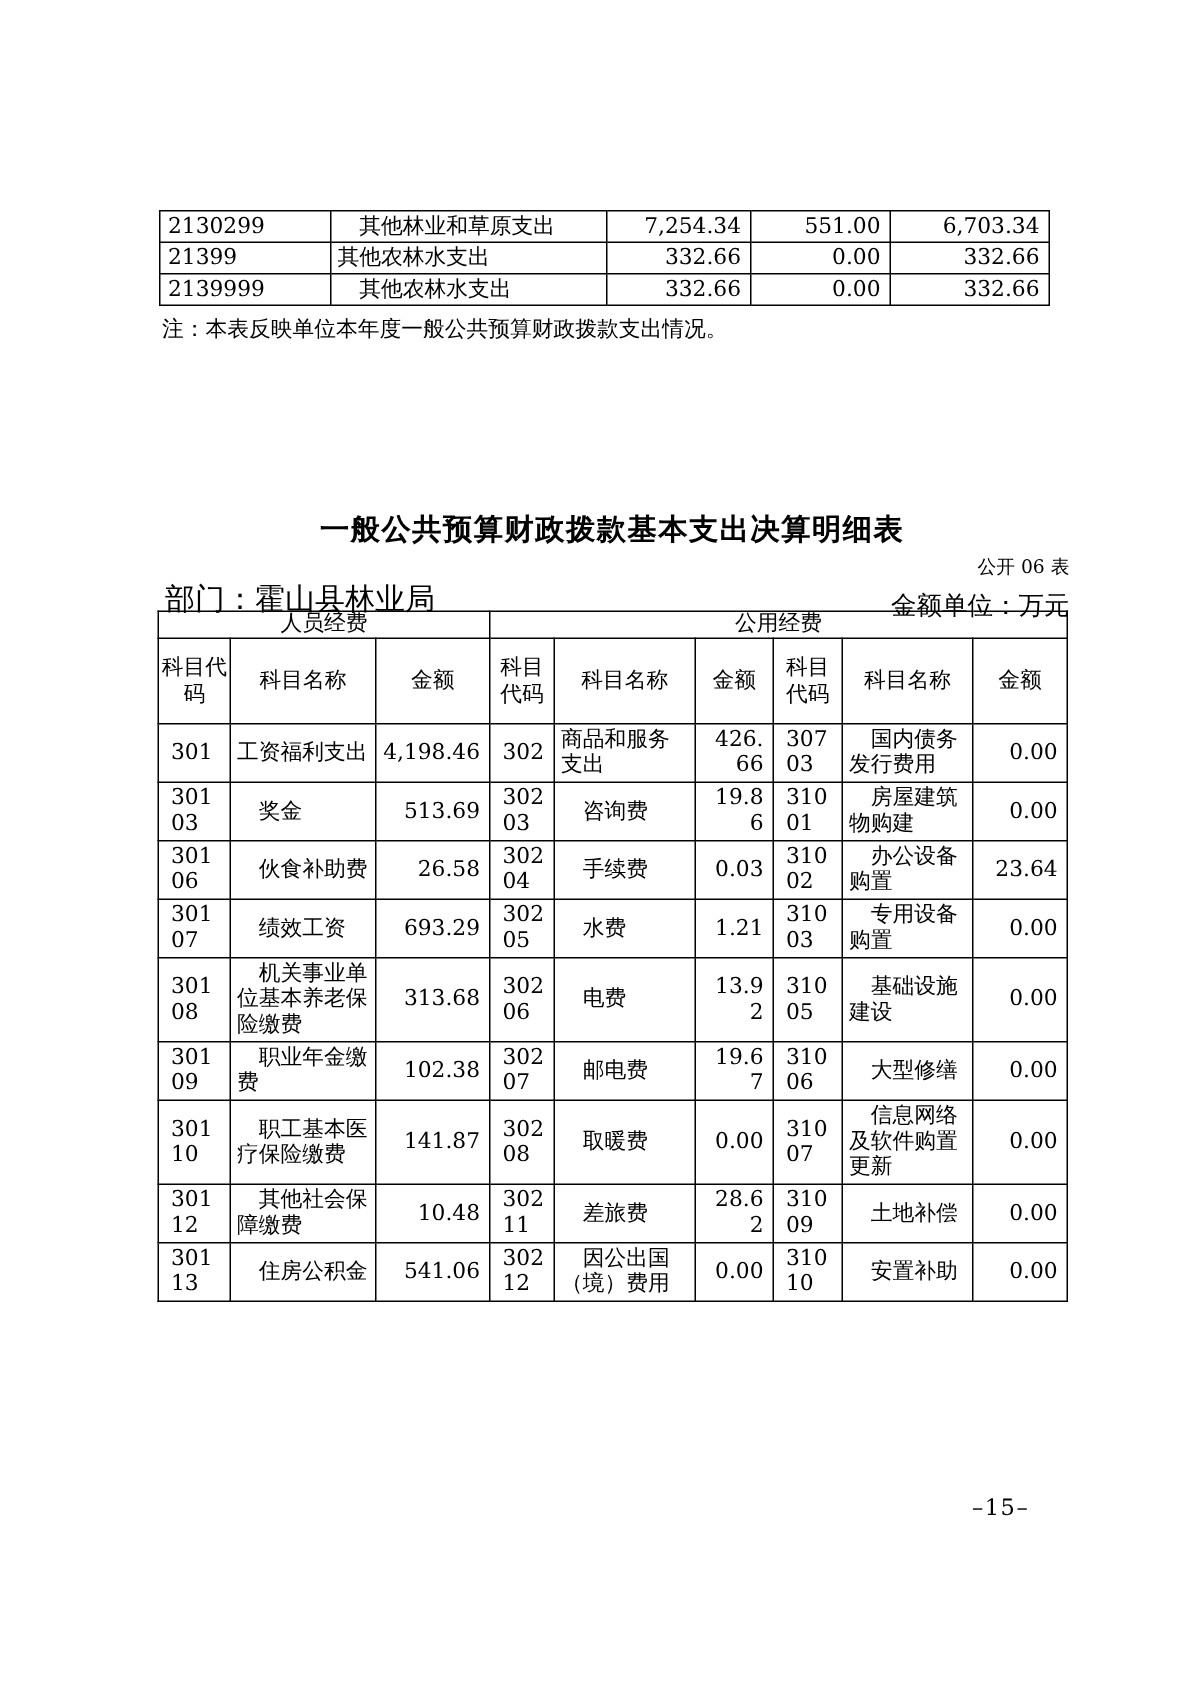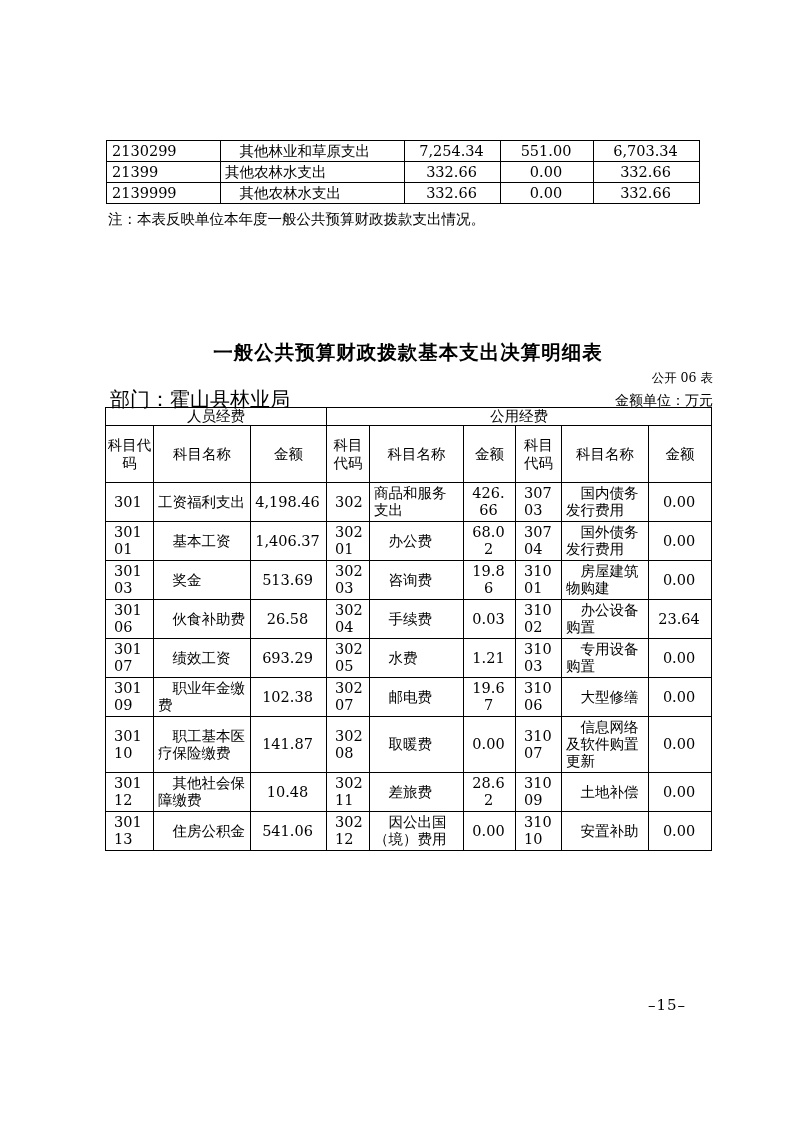--- a/index.html
+++ b/index.html
@@ -23,34 +23,34 @@
   .note{position:absolute;left:108px;top:210px;}
 
   
   .title{
     position:absolute;left:105px;top:339px;width:606px;
     text-align:center;font-weight:bold;font-size:19.5px;letter-spacing:1px;
     font-family:"DejaVu Sans","Liberation Sans",sans-serif;
   }
   .form-label{position:absolute;top:370px;right:80px;font-size:12.5px;}
   .dept{position:absolute;left:110px;top:386px;font-size:20px;}
-  .unit{position:absolute;top:392px;right:80px;font-size:14px;}
+  .unit{position:absolute;top:392px;right:80px;font-size:17px;}
 
   
   .detail-table{position:absolute;left:105px;top:407px;width:606px;border-radius:21px;}
   .detail-table th{text-align:center;padding:1px;}
   .grp th{height:15px;line-height:15px;}
   .colh th{height:54px;line-height:18px;}
   .detail-table td{padding:2px 4px;line-height:17px;vertical-align:middle;}
   .detail-table td.code{padding-left:8px;}
 
   td.code{text-align:left;}
   td.name{text-align:left;}
   td.name.ind{text-indent:1em;}
-  td.amt{text-align:center;padding-right:6px;}
+  td.amt{text-align:right;padding-right:6px;}
 
   
   .pagenum{position:absolute;left:648px;top:996px;font-size:15px;letter-spacing:1px;}
 </style>
 </head>
 <body>
 
 <div class="page">
 
   <table class="top-table">
@@ -128,31 +128,20 @@
           <td class="name">工资福利支出</td>
           <td class="amt">4,198.46</td>
           <td class="code">302</td>
           <td class="name">商品和服务支出</td>
           <td class="amt">426.66</td>
           <td class="code">30703</td>
           <td class="name ind">国内债务发行费用</td>
           <td class="amt">0.00</td>
         </tr>
         <tr>
-          <td class="code">30101</td>
-          <td class="name ind">基本工资</td>
-          <td class="amt">1,406.37</td>
-          <td class="code">30201</td>
-          <td class="name ind">办公费</td>
-          <td class="amt">68.02</td>
-          <td class="code">30704</td>
-          <td class="name ind">国外债务发行费用</td>
-          <td class="amt">0.00</td>
-        </tr>
-        <tr>
           <td class="code">30103</td>
           <td class="name ind">奖金</td>
           <td class="amt">513.69</td>
           <td class="code">30203</td>
           <td class="name ind">咨询费</td>
           <td class="amt">19.86</td>
           <td class="code">31001</td>
           <td class="name ind">房屋建筑物购建</td>
           <td class="amt">0.00</td>
         </tr>
@@ -172,20 +161,31 @@
           <td class="name ind">绩效工资</td>
           <td class="amt">693.29</td>
           <td class="code">30205</td>
           <td class="name ind">水费</td>
           <td class="amt">1.21</td>
           <td class="code">31003</td>
           <td class="name ind">专用设备购置</td>
           <td class="amt">0.00</td>
         </tr>
         <tr>
+          <td class="code">30108</td>
+          <td class="name ind">机关事业单位基本养老保险缴费</td>
+          <td class="amt">313.68</td>
+          <td class="code">30206</td>
+          <td class="name ind">电费</td>
+          <td class="amt">13.92</td>
+          <td class="code">31005</td>
+          <td class="name ind">基础设施建设</td>
+          <td class="amt">0.00</td>
+        </tr>
+        <tr>
           <td class="code">30109</td>
           <td class="name ind">职业年金缴费</td>
           <td class="amt">102.38</td>
           <td class="code">30207</td>
           <td class="name ind">邮电费</td>
           <td class="amt">19.67</td>
           <td class="code">31006</td>
           <td class="name ind">大型修缮</td>
           <td class="amt">0.00</td>
         </tr>

